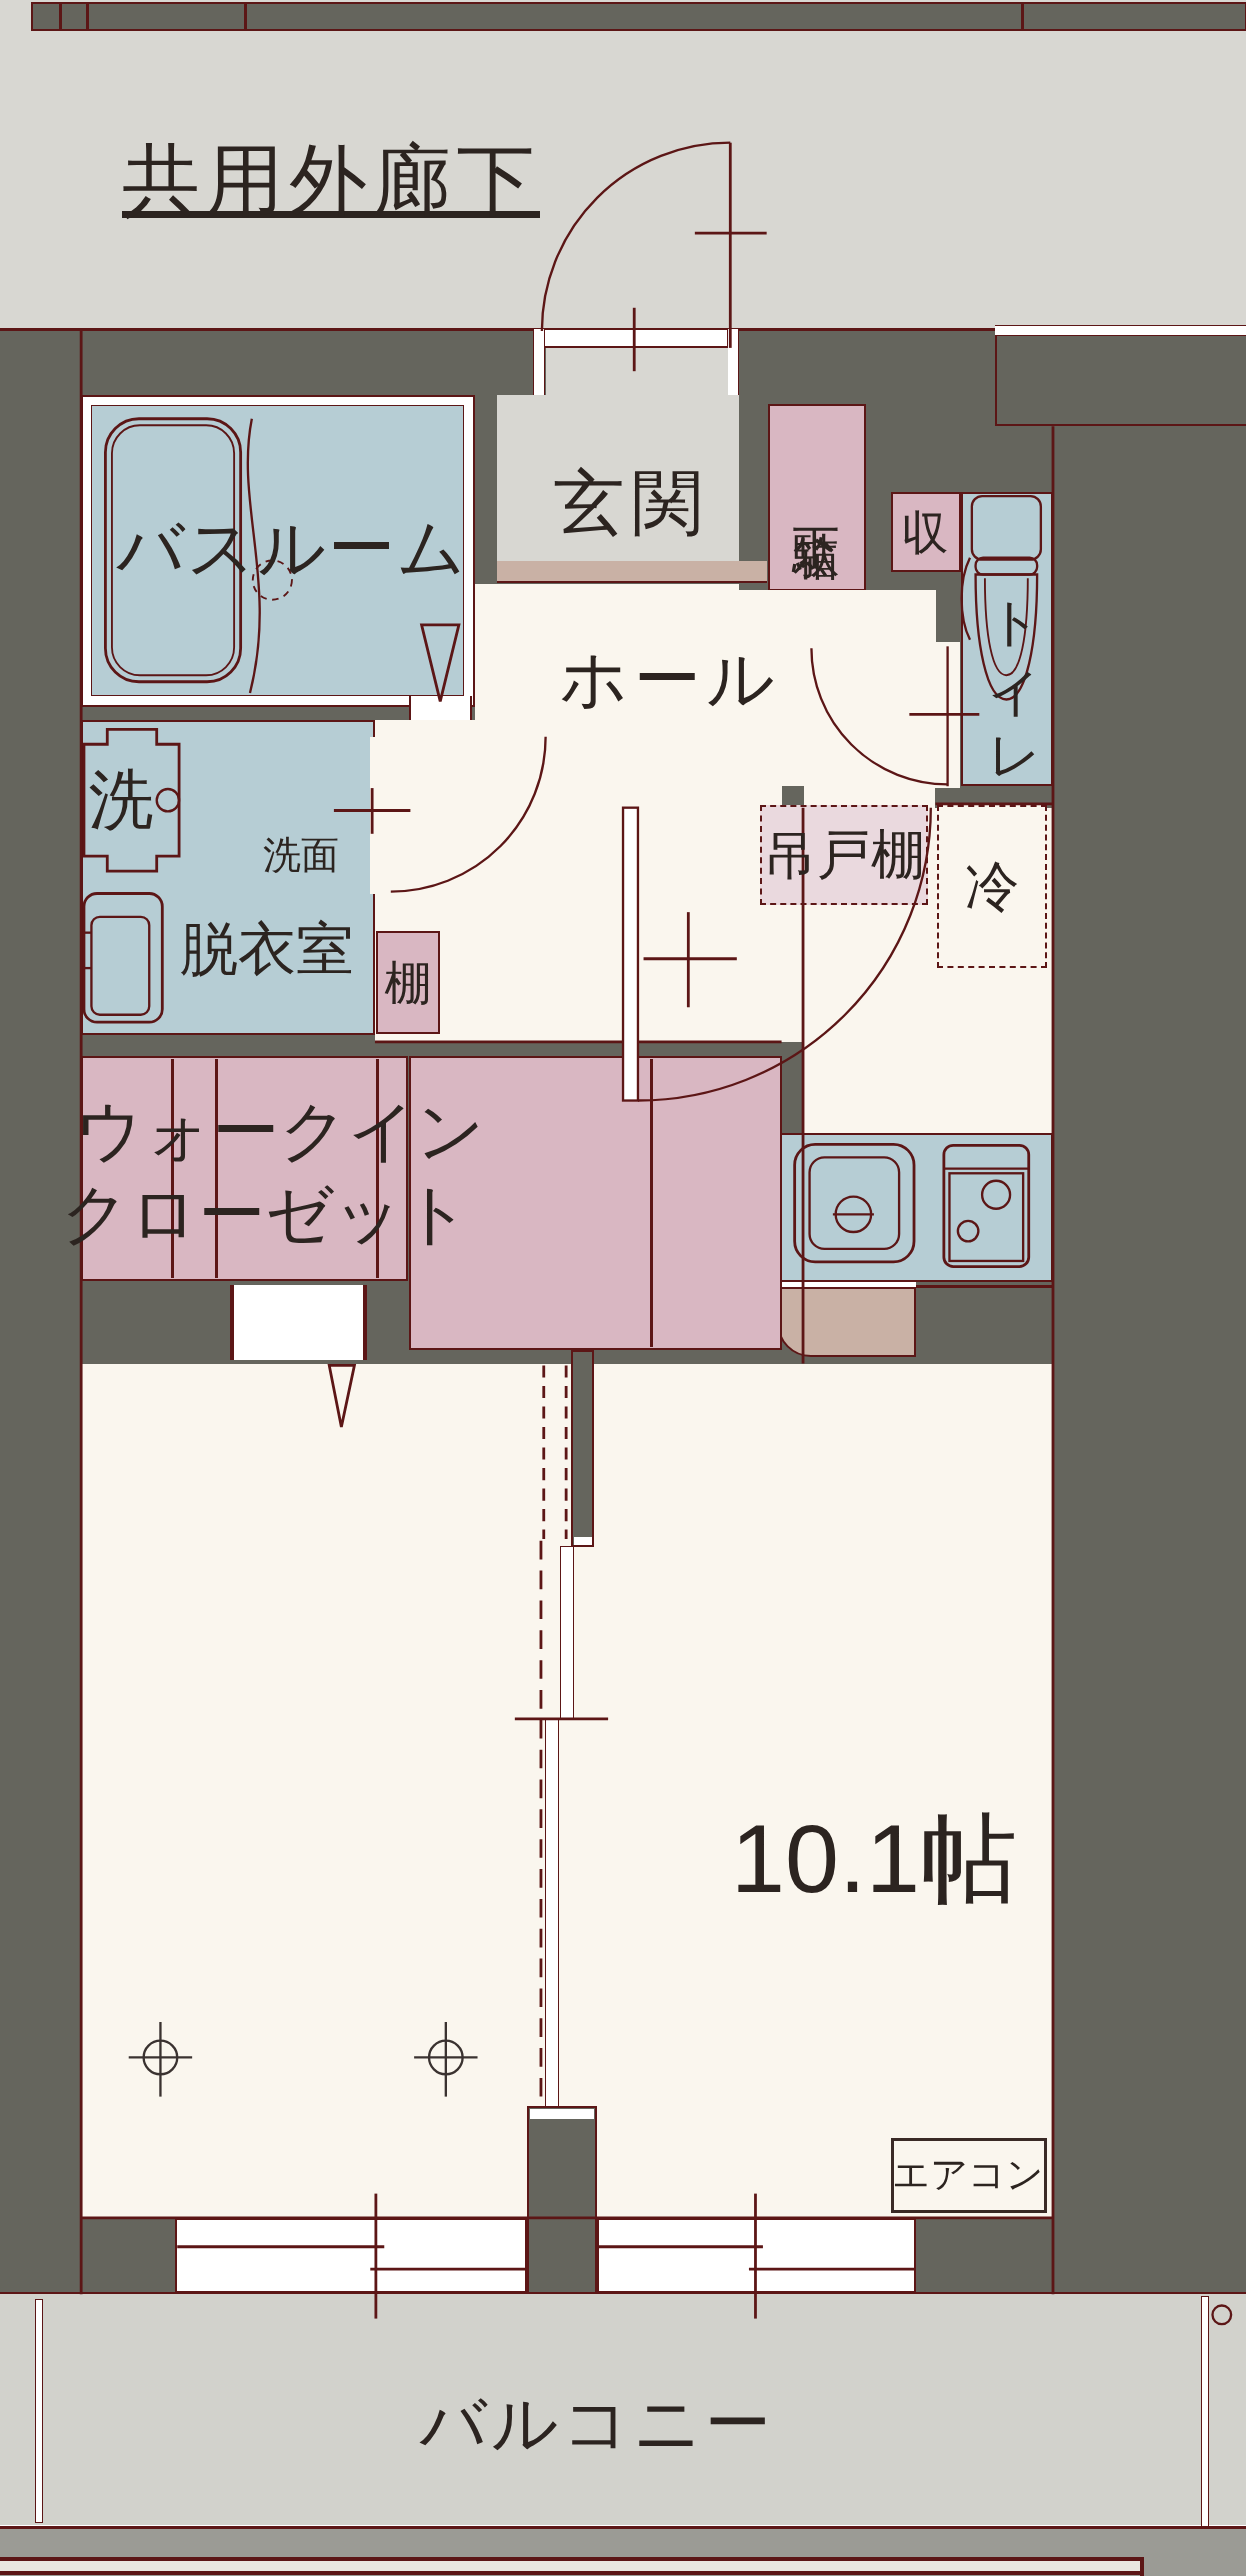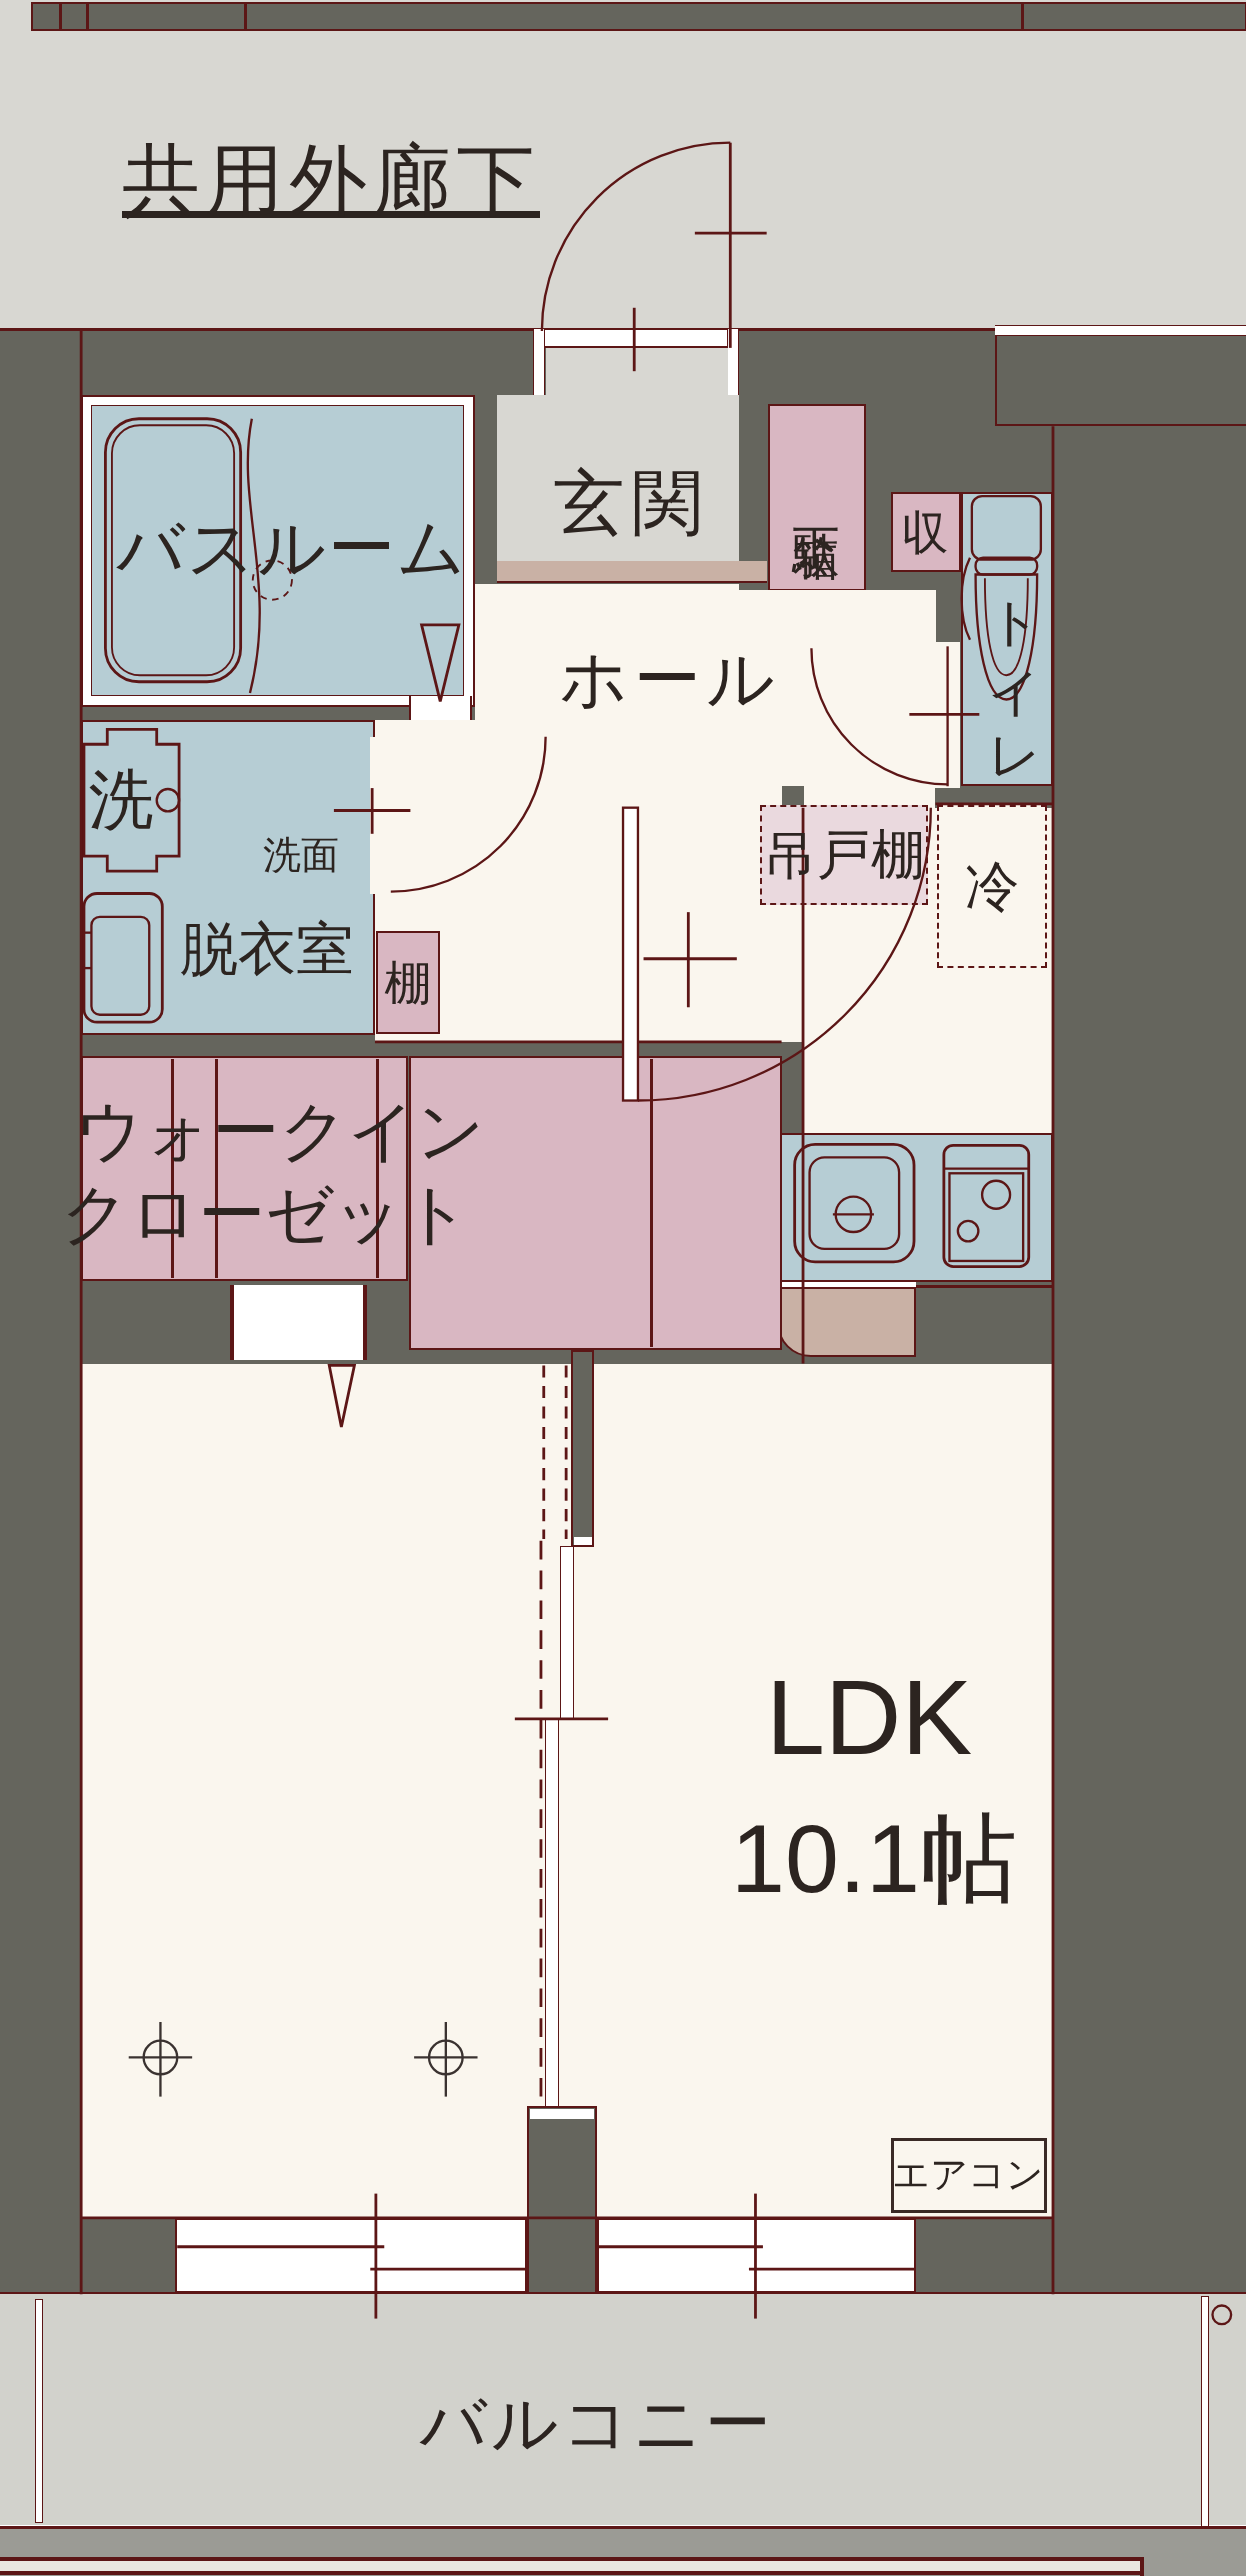--- a/index.html
+++ b/index.html
@@ -233,19 +233,18 @@
   <div class="lbl" style="left:925px;top:532px;font-size:47px;">収</div>
   <div class="lbl vert" style="left:1015px;top:667px;font-size:52px;letter-spacing:9.3px;">トイレ</div>
   <div class="lbl" style="left:121px;top:799px;font-size:65px;">洗</div>
   <div class="lbl" style="left:264px;top:855px;font-size:38px;margin-left:37px;">洗面</div>
   <div class="lbl" style="left:267px;top:949px;font-size:58px;">脱衣室</div>
   <div class="lbl" style="left:408px;top:982px;font-size:47px;">棚</div>
   <div class="lbl" style="left:844px;top:854px;font-size:54px;">吊戸棚</div>
   <div class="lbl" style="left:992px;top:886px;font-size:54px;">冷</div>
   <div class="lbl" style="left:280px;top:1130px;font-size:67px;text-align:center;">ウォークイン</div>
   <div class="lbl" style="left:266px;top:1213px;font-size:67px;">クローゼット</div>
-  <div class="lbl" style="left:869px;top:1717px;font-size:106px;">LDK</div>
   <div class="lbl" style="left:874px;top:1858px;font-size:97px;">10.1帖</div>
   <div class="lbl" style="left:968px;top:2174px;font-size:37px;">エアコン</div>
   <div class="lbl" style="left:597px;top:2423px;font-size:66px;letter-spacing:3.7px;">バルコニー</div>
 
 </div>
 
 
 </body></html>

